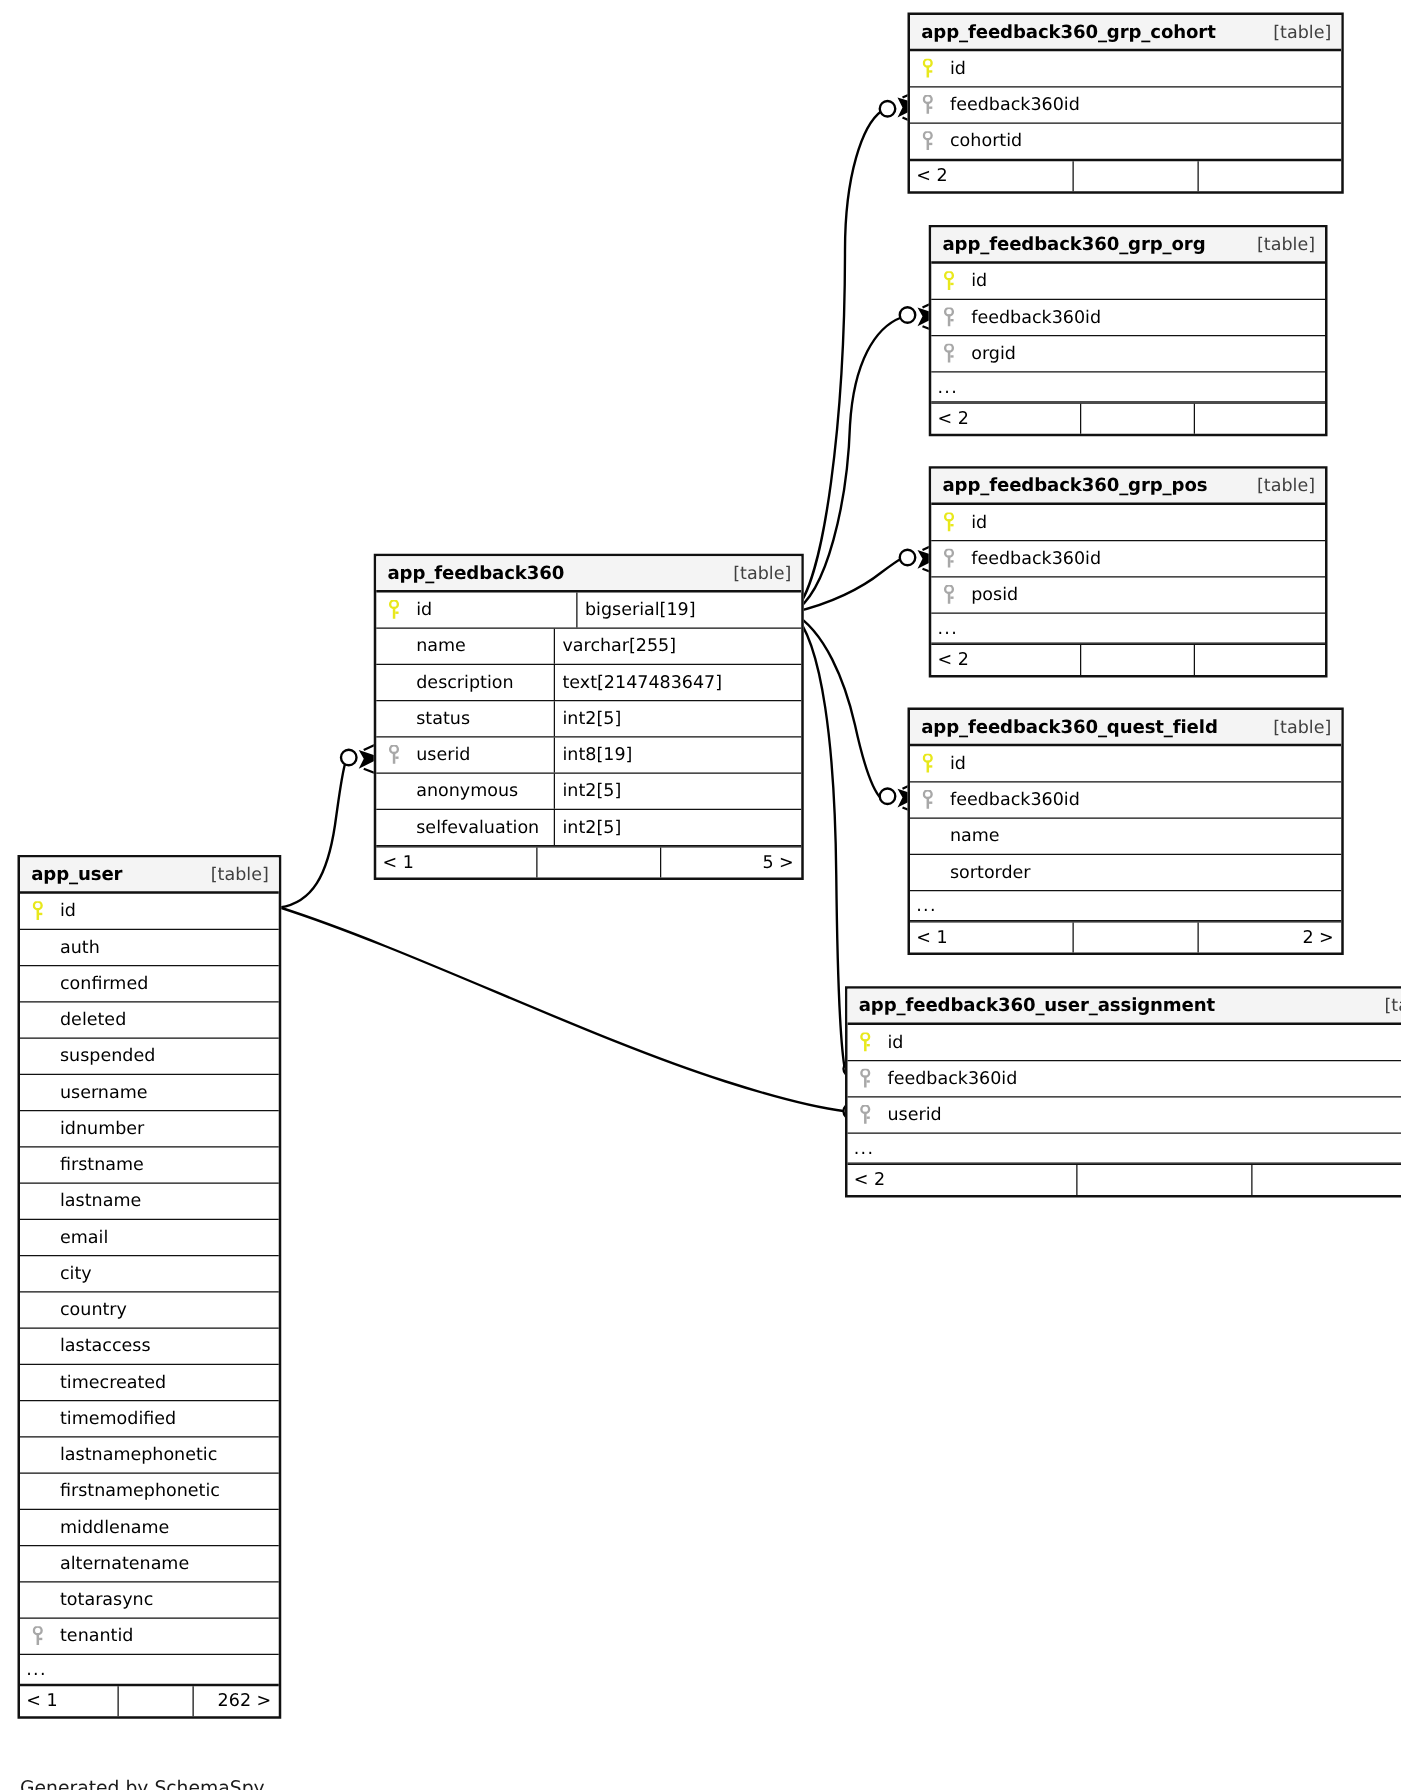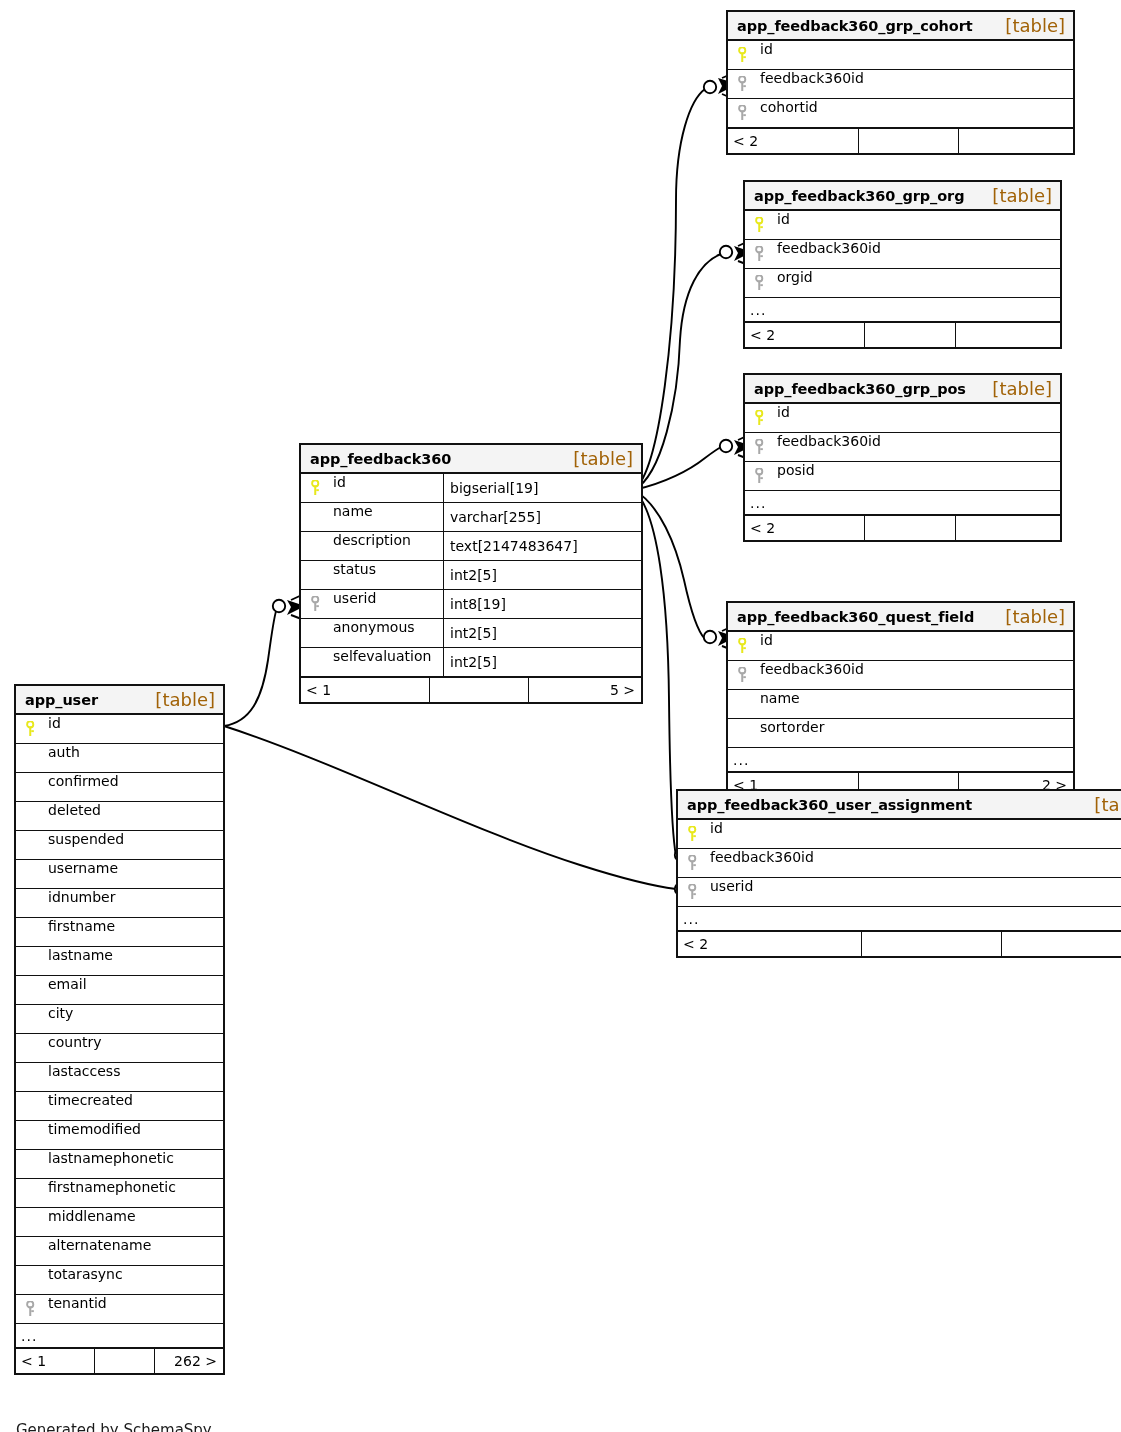--- a/index.html
+++ b/index.html
@@ -46,35 +46,36 @@
     padding: 0 8px 0 9px;
   }
   .tb-title {
     font-weight: bold;
     font-size: 14.5px;
     color: #000000;
     letter-spacing: -0.1px;
     white-space: nowrap;
   }
   .tb-tag {
-    font-size: 18px;
-    color: #a16207;
+    font-size: 14px;
+    color: #404040;
     white-space: nowrap;
   }
   .tb-row {
     display: flex;
     align-items: center;
     box-sizing: border-box;
     height: 29px;
     border-bottom: 1.6px solid #111111;
     position: relative;
   }
   .tb-row:last-child { border-bottom: none; }
   .tb-name {
     display: flex;
+    align-items: center;
     box-sizing: border-box;
     flex: 1 1 auto;
     height: 100%;
     padding-left: 5px;
     overflow: hidden;
   }
   .tb-type {
     display: flex;
     align-items: center;
     box-sizing: border-box;
@@ -344,21 +345,21 @@
         </span>
       </div>
       <div class="tb-ellipsis">...</div>
       <div class="tb-footer">
         <span class="fcell left">&lt; 2</span>
         <span class="fcell mid"></span>
         <span class="fcell right"></span>
       </div>
     </div>
 
-  <div class="table-box" style="left:726px; top:566px; width:349px;margin-top:35px;">
+  <div class="table-box" style="left:726px; top:566px; width:349px;">
       <div class="tb-header">
         <span class="tb-title">app_feedback360_quest_field</span>
         <span class="tb-tag">[table]</span>
       </div>
       <div class="tb-row">
         <span class="tb-name">
           <span class="keyslot">
             <svg class="keyicon" width="9" height="16" viewBox="0 0 9 16" xmlns="http://www.w3.org/2000/svg">
               <circle cx="4.2" cy="3.4" r="3.1" fill="none" stroke="#e8e81c" stroke-width="1.9"></circle>
               <rect x="3.25" y="5.4" width="2" height="9.6" fill="#e8e81c"></rect>
@@ -458,21 +459,21 @@
         <span class="tb-name">
           <span class="keyslot">
             <svg class="keyicon" width="9" height="16" viewBox="0 0 9 16" xmlns="http://www.w3.org/2000/svg">
               <circle cx="4.2" cy="3.4" r="3.1" fill="none" stroke="#e8e81c" stroke-width="1.9"></circle>
               <rect x="3.25" y="5.4" width="2" height="9.6" fill="#e8e81c"></rect>
               <rect x="5.25" y="9.2" width="2.6" height="1.9" fill="#e8e81c"></rect>
             </svg>
           </span>
           <span class="collabel">id</span>
         </span>
-        <span class="tb-type" style="width:198px;">bigserial[19]</span>
+        <span class="tb-type" style="width:180px;">bigserial[19]</span>
       </div>
       <div class="tb-row">
         <span class="tb-name">
           <span class="keyslot"></span>
           <span class="collabel">name</span>
         </span>
         <span class="tb-type" style="width:198px;">varchar[255]</span>
       </div>
       <div class="tb-row">
         <span class="tb-name">

